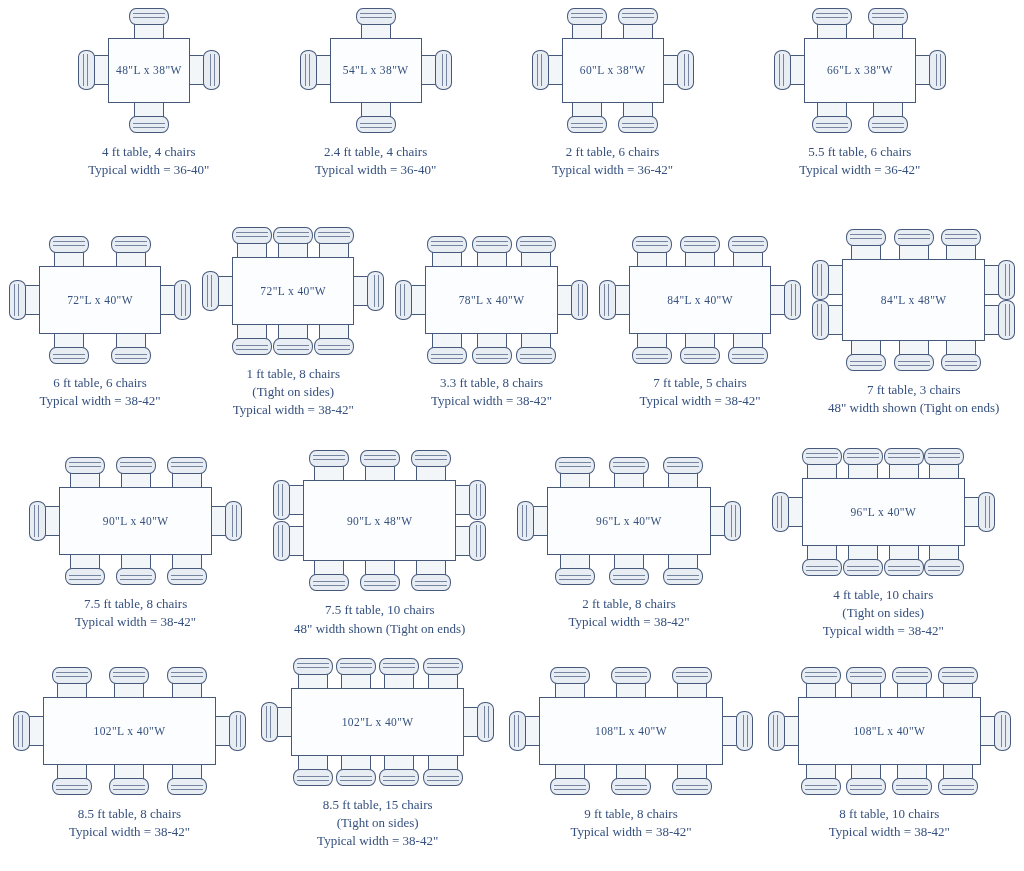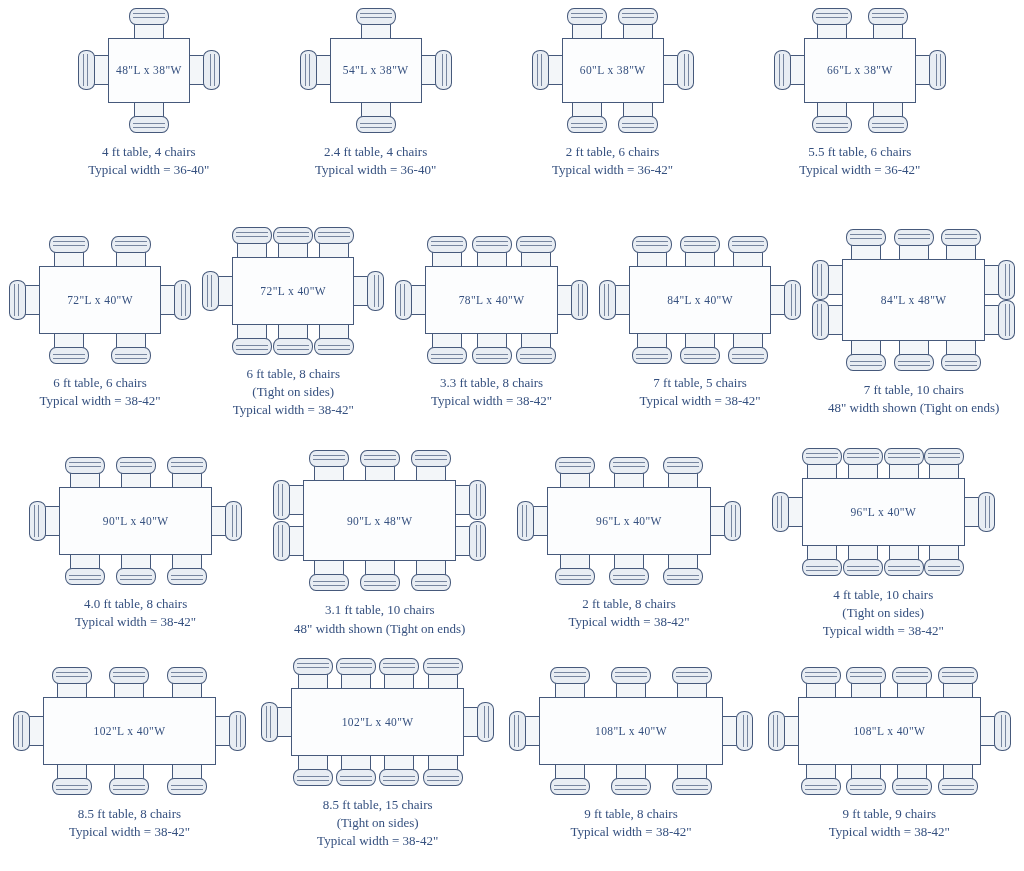--- a/index.html
+++ b/index.html
@@ -350,21 +350,21 @@
             <div class="back">
               <i></i>
               <i></i>
             </div>
           </div>
           <div class="table" style="left: 32px; top: 32px; width: 122.4px; height: 68px;">
             <span class="dim">72"L x 40"W</span>
           </div>
         </div>
         <div class="caption">
-          <div>6 ft table, 8 chairs</div>
+          <div>1 ft table, 8 chairs</div>
           <div>(Tight on sides)</div>
           <div>Typical width = 38-42"</div>
         </div>
       </div>
       <div class="cell">
         <div class="diagram" style="width: 196.6px; height: 132px;">
           <div class="chair" style="left: 54.1px; top: 20px; --r: 0deg;">
             <div class="seat"></div>
             <div class="back">
               <i></i>
@@ -566,21 +566,21 @@
             <div class="back">
               <i></i>
               <i></i>
             </div>
           </div>
           <div class="table" style="left: 32px; top: 32px; width: 142.8px; height: 81.6px;">
             <span class="dim">84"L x 48"W</span>
           </div>
         </div>
         <div class="caption">
-          <div>7 ft table, 10 chairs</div>
+          <div>7 ft table, 3 chairs</div>
           <div>48" width shown (Tight on ends)</div>
         </div>
       </div>
     </div>
     <div class="row row2">
       <div class="cell">
         <div class="diagram" style="width: 217px; height: 132px;">
           <div class="chair" style="left: 57.5px; top: 20px; --r: 0deg;">
             <div class="seat"></div>
             <div class="back">
@@ -635,21 +635,21 @@
             <div class="back">
               <i></i>
               <i></i>
             </div>
           </div>
           <div class="table" style="left: 32px; top: 32px; width: 153px; height: 68px;">
             <span class="dim">90"L x 40"W</span>
           </div>
         </div>
         <div class="caption">
-          <div>4.0 ft table, 8 chairs</div>
+          <div>7.5 ft table, 8 chairs</div>
           <div>Typical width = 38-42"</div>
         </div>
       </div>
       <div class="cell">
         <div class="diagram" style="width: 217px; height: 145.6px;">
           <div class="chair" style="left: 57.5px; top: 20px; --r: 0deg;">
             <div class="seat"></div>
             <div class="back">
               <i></i>
               <i></i>
@@ -716,21 +716,21 @@
             <div class="back">
               <i></i>
               <i></i>
             </div>
           </div>
           <div class="table" style="left: 32px; top: 32px; width: 153px; height: 81.6px;">
             <span class="dim">90"L x 48"W</span>
           </div>
         </div>
         <div class="caption">
-          <div>3.1 ft table, 10 chairs</div>
+          <div>7.5 ft table, 10 chairs</div>
           <div>48" width shown (Tight on ends)</div>
         </div>
       </div>
       <div class="cell">
         <div class="diagram" style="width: 227.2px; height: 132px;">
           <div class="chair" style="left: 59.2px; top: 20px; --r: 0deg;">
             <div class="seat"></div>
             <div class="back">
               <i></i>
               <i></i>
@@ -1164,18 +1164,18 @@
             <div class="back">
               <i></i>
               <i></i>
             </div>
           </div>
           <div class="table" style="left: 32px; top: 32px; width: 183.6px; height: 68px;">
             <span class="dim">108"L x 40"W</span>
           </div>
         </div>
         <div class="caption">
-          <div>9 ft table, 9 chairs</div>
+          <div>8 ft table, 10 chairs</div>
           <div>Typical width = 38-42"</div>
         </div>
       </div>
     </div>
   </div>
 
 </body></html>

